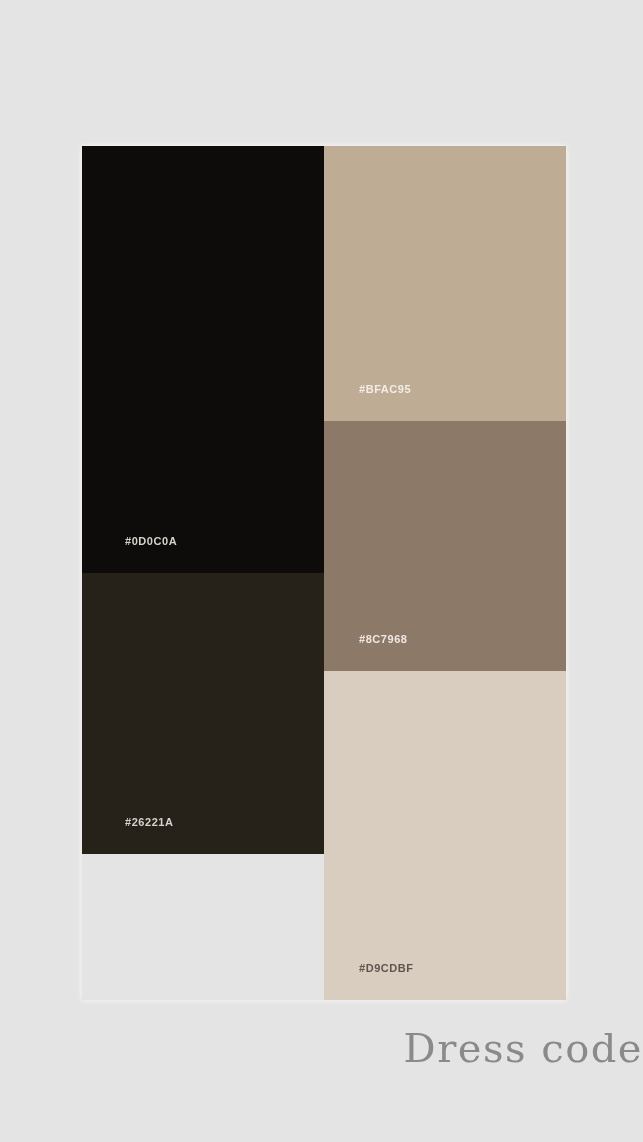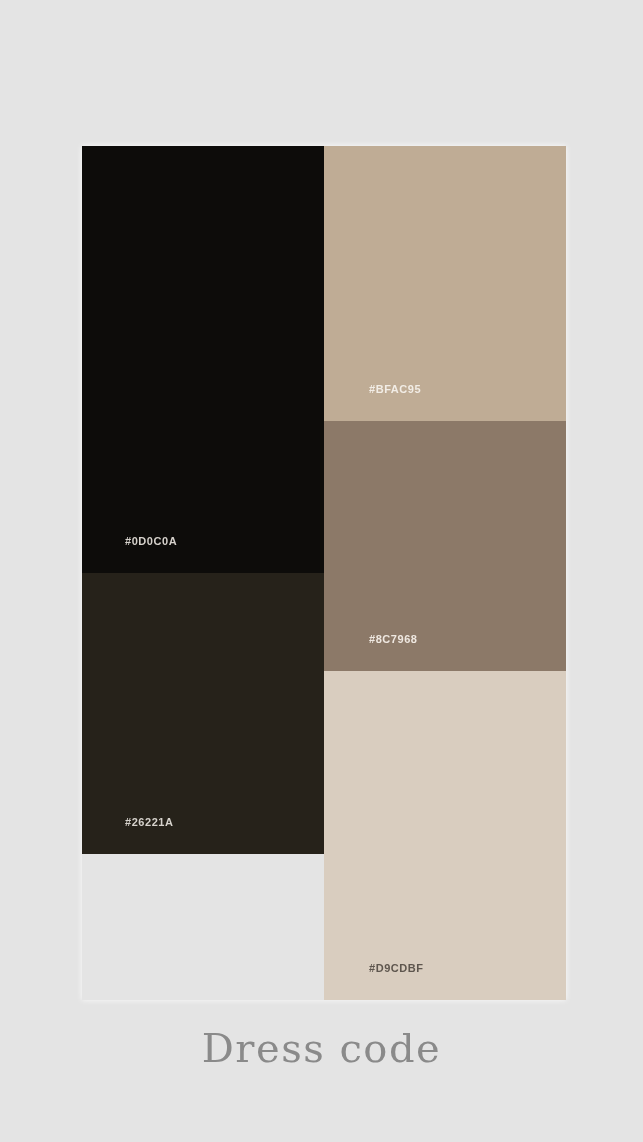--- a/index.html
+++ b/index.html
@@ -63,29 +63,29 @@
     letter-spacing: 0.55px;
     white-space: nowrap;
     line-height: 1;
   }
 
   .column-left .swatch-label {
     left: 43px;
   }
 
   .column-right .swatch-label {
-    left: 45px;
+    left: 35px;
   }
 
   .caption {
     position: absolute;
     left: 0;
     top: 1022px;
     width: 643px;
-    text-align: center;
+    text-align: right;
     font-family: "DejaVu Serif", "Liberation Serif", serif;
     font-size: 40px;
     font-weight: 400;
     letter-spacing: 1.5px;
     color: #8a8a8a;
     line-height: 52px;
     -webkit-font-smoothing: antialiased;
   }
 </style>
 </head>

